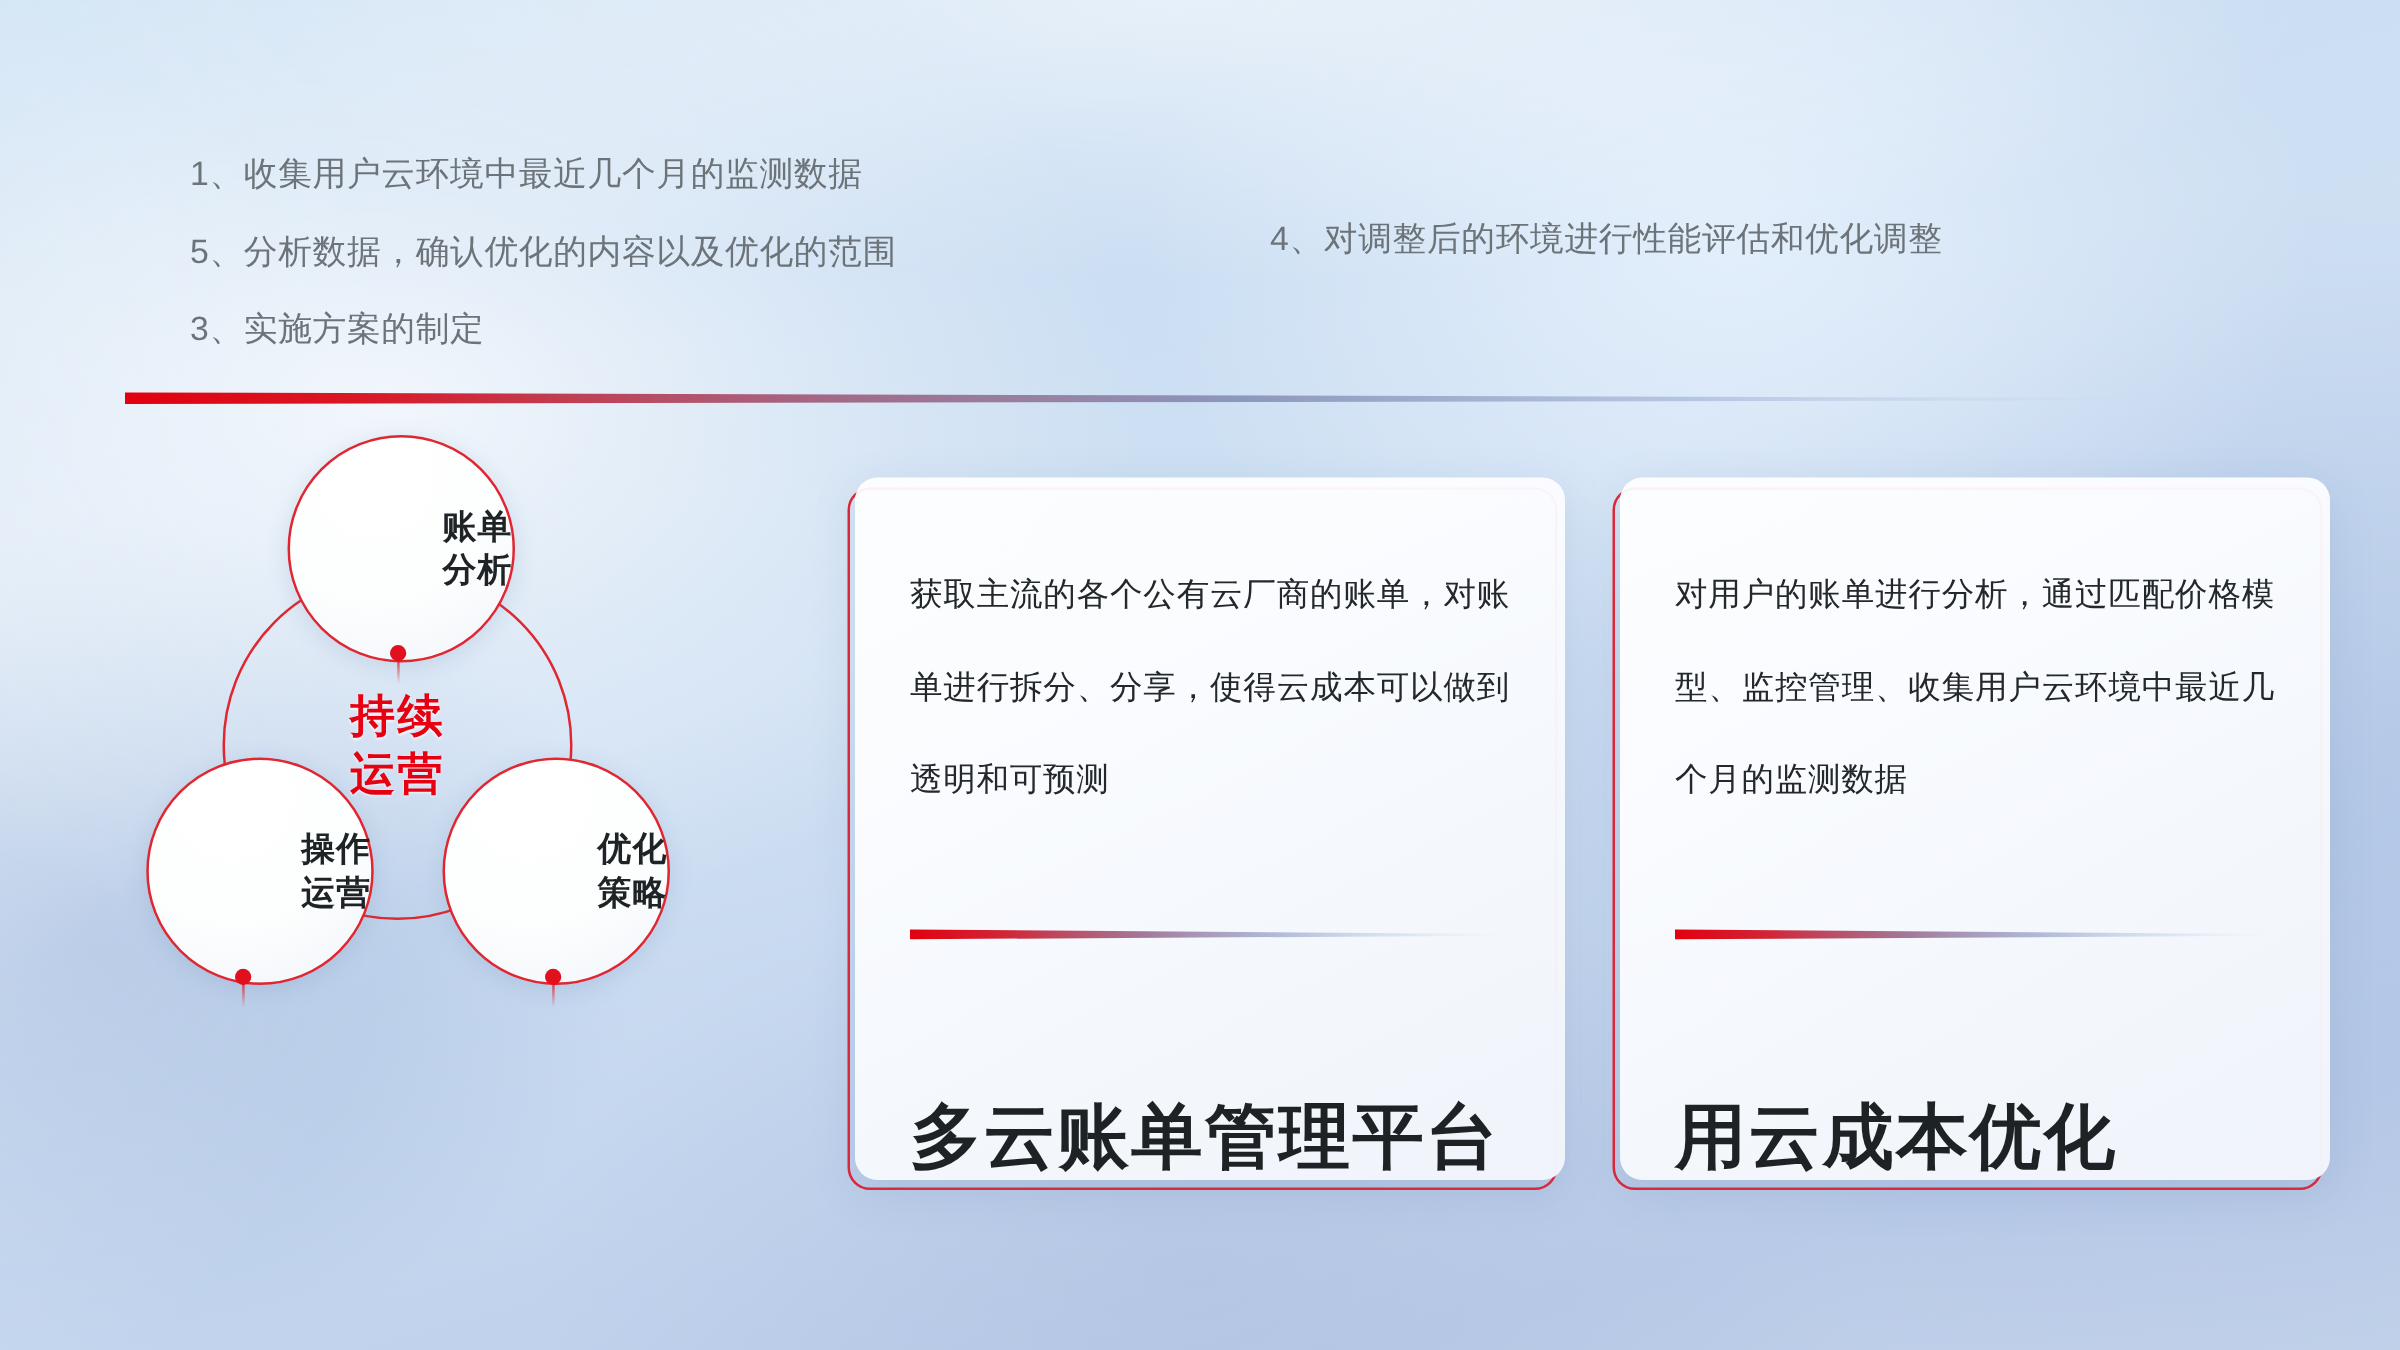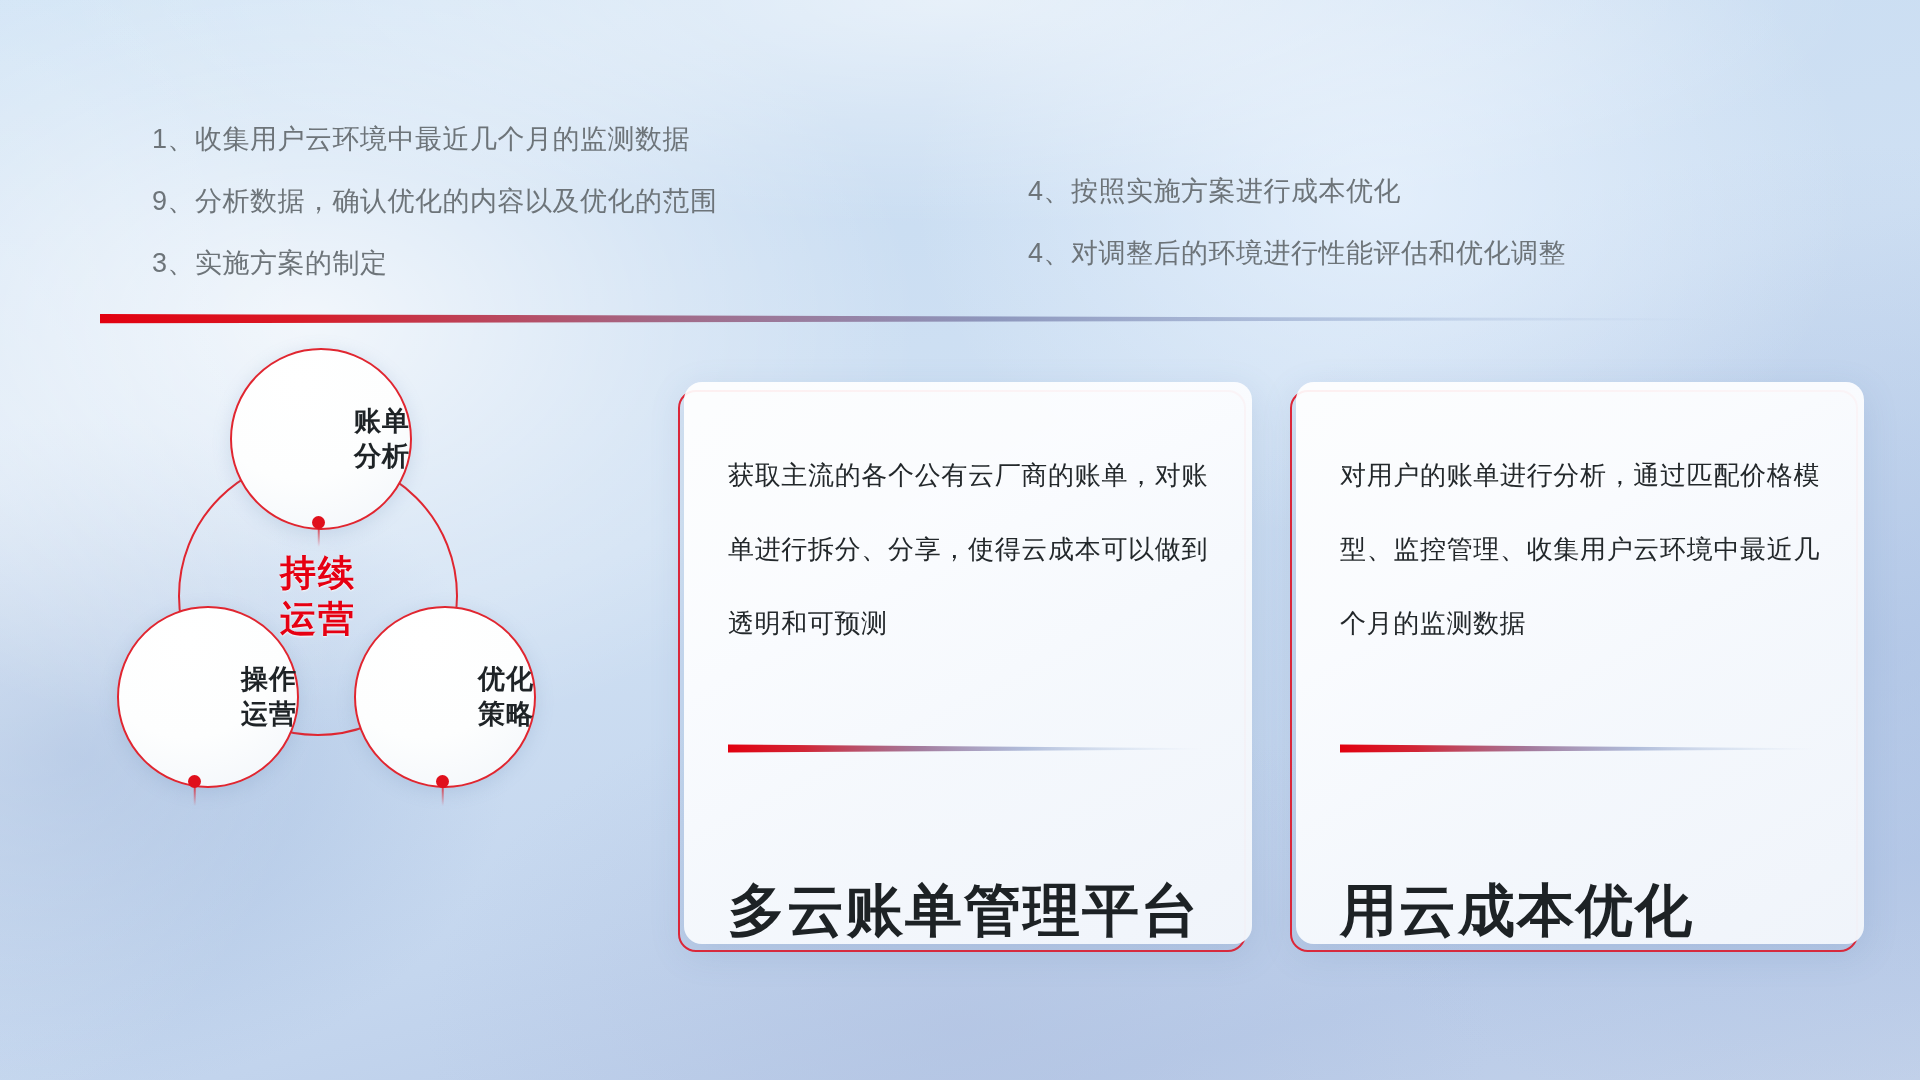--- a/index.html
+++ b/index.html
@@ -38,21 +38,21 @@
     pointer-events:none;
   }
 
   
   .bullets {
     position: absolute;
     top: 108px;
     left: 152px;
     width: 1640px;
     display: flex;
-    gap: 16px;
+    gap: 4px;
     z-index: 5;
   }
   .bullet-col { display: flex; flex-direction: column; }
   .bullet-col.left  { width: 860px; padding-top: 0; }
   .bullet-col.right { width: 760px; padding-top: 52px; }
   .bullet-line {
     font-size: 27px;
     line-height: 62px;
     color: #6d7479;
     letter-spacing: 0.5px;
@@ -214,25 +214,24 @@
   }
 </style>
 </head>
 <body>
 
 <div class="stage">
 
   <div class="bullets">
     <div class="bullet-col left">
       <div class="bullet-line">1、收集用户云环境中最近几个月的监测数据</div>
-      <div class="bullet-line">9、分析数据，确认优化的内容以及优化的范围</div>
+      <div class="bullet-line">5、分析数据，确认优化的内容以及优化的范围</div>
       <div class="bullet-line">3、实施方案的制定</div>
     </div>
     <div class="bullet-col right">
-      <div class="bullet-line">4、按照实施方案进行成本优化</div>
       <div class="bullet-line">4、对调整后的环境进行性能评估和优化调整</div>
     </div>
   </div>
 
   <div class="divider-wrap">
     <svg width="1620" height="16" viewBox="0 0 1620 16" preserveAspectRatio="none">
       <defs>
         <linearGradient id="dividerGrad" x1="0" y1="0" x2="1" y2="0">
           <stop offset="0%" stop-color="#e2000f" stop-opacity="1"></stop>
           <stop offset="12%" stop-color="#d8121f" stop-opacity="0.97"></stop>

